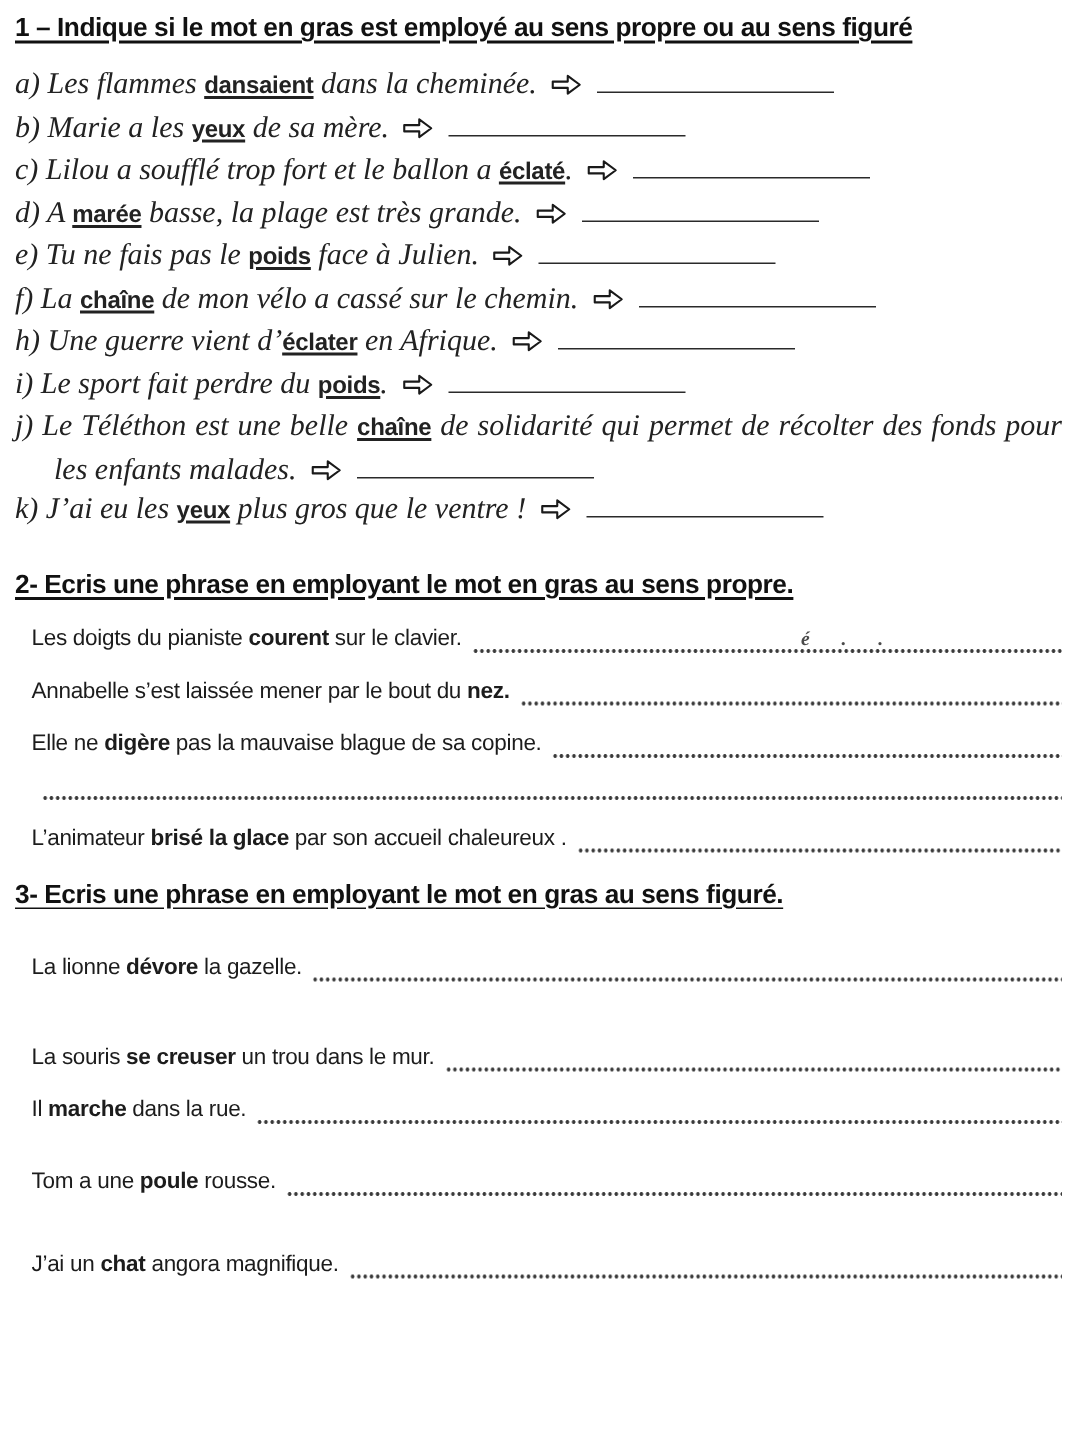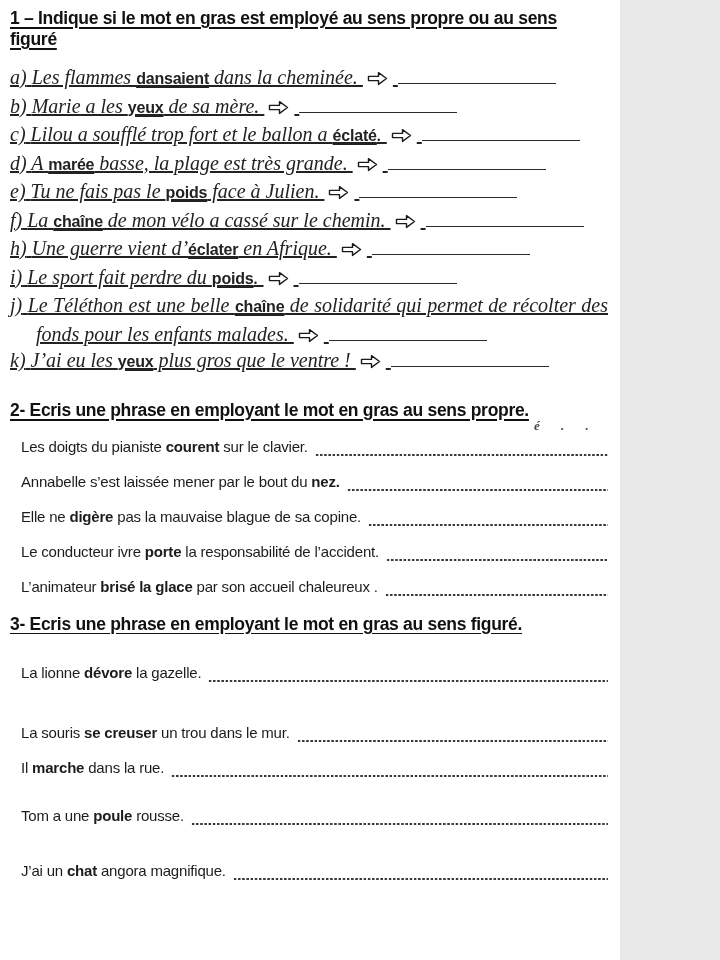--- a/index.html
+++ b/index.html
@@ -1,38 +1,38 @@
 <!DOCTYPE html>
 <html><head>
 <meta charset="utf-8">
 <style>
   html,body{margin:0;padding:0;background:#e8e8e8;}
   .sheet{
-    width:620px;height:960px;box-sizing:border-box;
+    width:720px;height:960px;box-sizing:border-box;
     background:#ffffff;color:#1a1a1a;position:relative;
     padding:8px 12px 0 8px;overflow:hidden;
     font-family:"Liberation Sans",sans-serif;
   }
   
   .sec-title{
     font-family:"Liberation Sans",sans-serif;
     font-weight:700;font-size:17.5px;letter-spacing:-0.3px;
     color:#111;margin:0 0 14px 2px;
     text-decoration:underline;text-decoration-thickness:2px;text-underline-offset:3px;
   }
   #s2-title{margin-top:24px;margin-bottom:16px;}
   #s3-title{margin-top:17px;margin-bottom:28px;text-decoration:underline;}
   
   #s1-items{margin-left:2px;}
   .ex1-item{
     margin:0;line-height:26.5px;
     padding-left:26px;text-indent:-26px;
     text-align:justify;
     font-family:"Liberation Serif",serif;font-style:italic;
-    font-size:20px;color:#222;text-decoration:underline;
+    font-size:20px;color:#222;
   }
   .ex1-item.spread{word-spacing:9px;}
   .letter{font-family:"Liberation Serif",serif;font-style:italic;}
   .cw{}
   .bword{
     font-family:"Liberation Sans",sans-serif;font-style:normal;
     font-weight:700;font-size:16px;letter-spacing:-0.2px;
     text-decoration:underline;text-decoration-thickness:1.5px;text-underline-offset:2px;
   }
   .arrow{display:inline-block;margin:0 5px 0 4px;vertical-align:-2px;word-spacing:normal;}
@@ -114,21 +114,20 @@
       </div>
       <div class="ex23-item">
         <span class="txt"><span class="r23">Annabelle s’est laissée mener par le bout du </span><span class="b23">nez.</span></span>
         <span class="dots"></span>
       </div>
       <div class="ex23-item">
         <span class="txt"><span class="r23">Elle ne </span><span class="b23">digère</span><span class="r23"> pas la mauvaise blague de sa copine.</span></span>
         <span class="dots"></span>
       </div>
       <div class="ex23-item">
-        <span class="txt"><span class="r23">Le conducteur ivre </span><span class="b23">porte</span><span class="r23"> la responsabilité de l’accident.</span></span>
         <span class="dots"></span>
       </div>
       <div class="ex23-item">
         <span class="txt"><span class="r23">L’animateur </span><span class="b23">brisé la glace</span><span class="r23"> par son accueil chaleureux .</span></span>
         <span class="dots"></span>
       </div>
     </div>
 
   <h2 class="sec-title" id="s3-title">3- Ecris une phrase en employant le mot en gras au sens figuré.</h2>
   <div id="s3-items">

